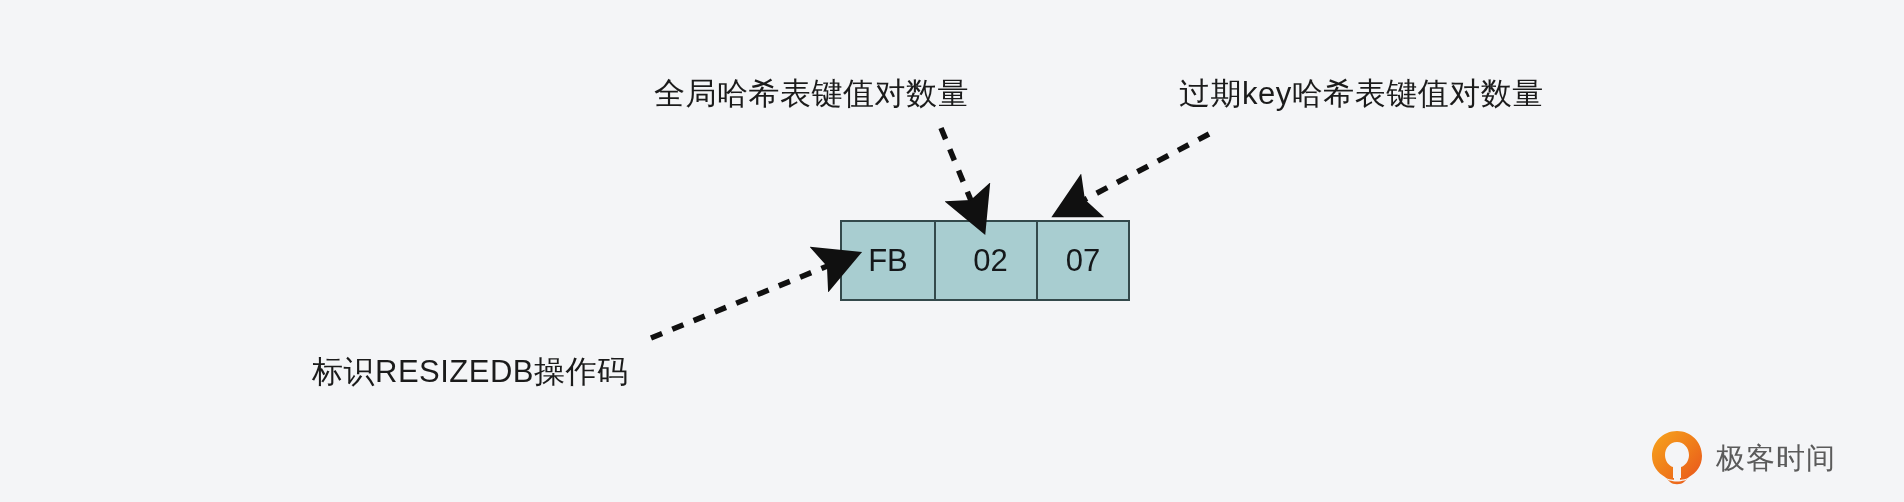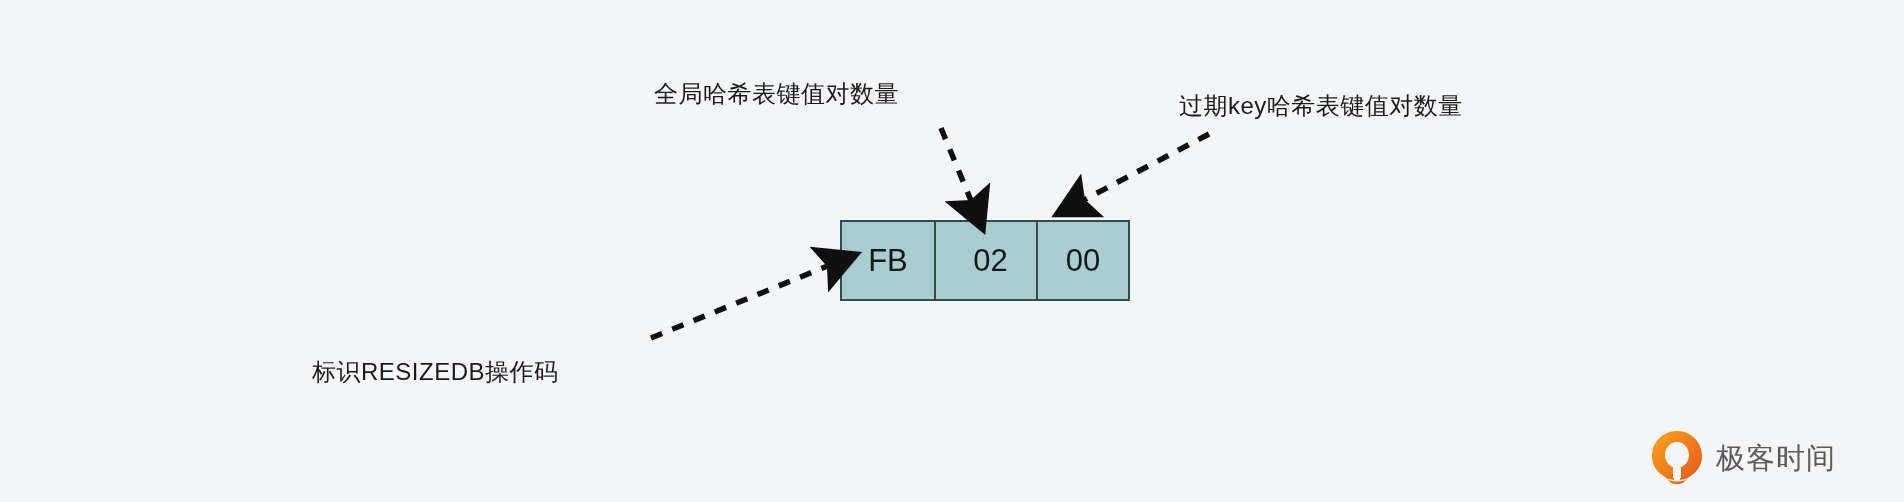--- a/index.html
+++ b/index.html
@@ -18,28 +18,28 @@
   #canvas {
     position: absolute;
     left: 0;
     top: 0;
     width: 1904px;
     height: 502px;
   }
   .annot-label {
     position: absolute;
     color: #1b1b1b;
-    font-size: 24px;
+    font-size: 31px;
     line-height: 40px;
     letter-spacing: 0.5px;
     white-space: nowrap;
     font-weight: 400;
   }
   #label-global   { left: 654px;  top: 74px; }
-  #label-expire   { left: 1179px; top: 86px; }
+  #label-expire   { left: 1179px; top: 74px; }
   #label-opcode   { left: 312px;  top: 352px; text-align: center; }
 
   #byte-table {
     position: absolute;
     left: 840px;
     top: 220px;
     border-collapse: collapse;
     table-layout: fixed;
   }
   #byte-table td {
@@ -99,21 +99,21 @@
 
   <div class="annot-label" id="label-expire">过期key哈希表键值对数量</div>
 
   <div class="annot-label" id="label-opcode">标识RESIZEDB操作码</div>
 
   <table id="byte-table">
     <tbody>
         <tr class="hex-row">
       <td class="col-0">FB</td>
       <td class="col-1">02</td>
-      <td class="col-2">00</td>
+      <td class="col-2">07</td>
     </tr>
   </tbody>
     </table>
 
   <svg id="arrows" viewBox="0 0 1904 502">
     <defs>
       <marker id="ah" markerWidth="9" markerHeight="9" refX="2.2" refY="4.5" orient="auto" markerUnits="strokeWidth">
         <path d="M0,0 L8.5,4.5 L0,9 L1.6,4.5 Z" fill="#101010"></path>
       </marker>
     </defs>

